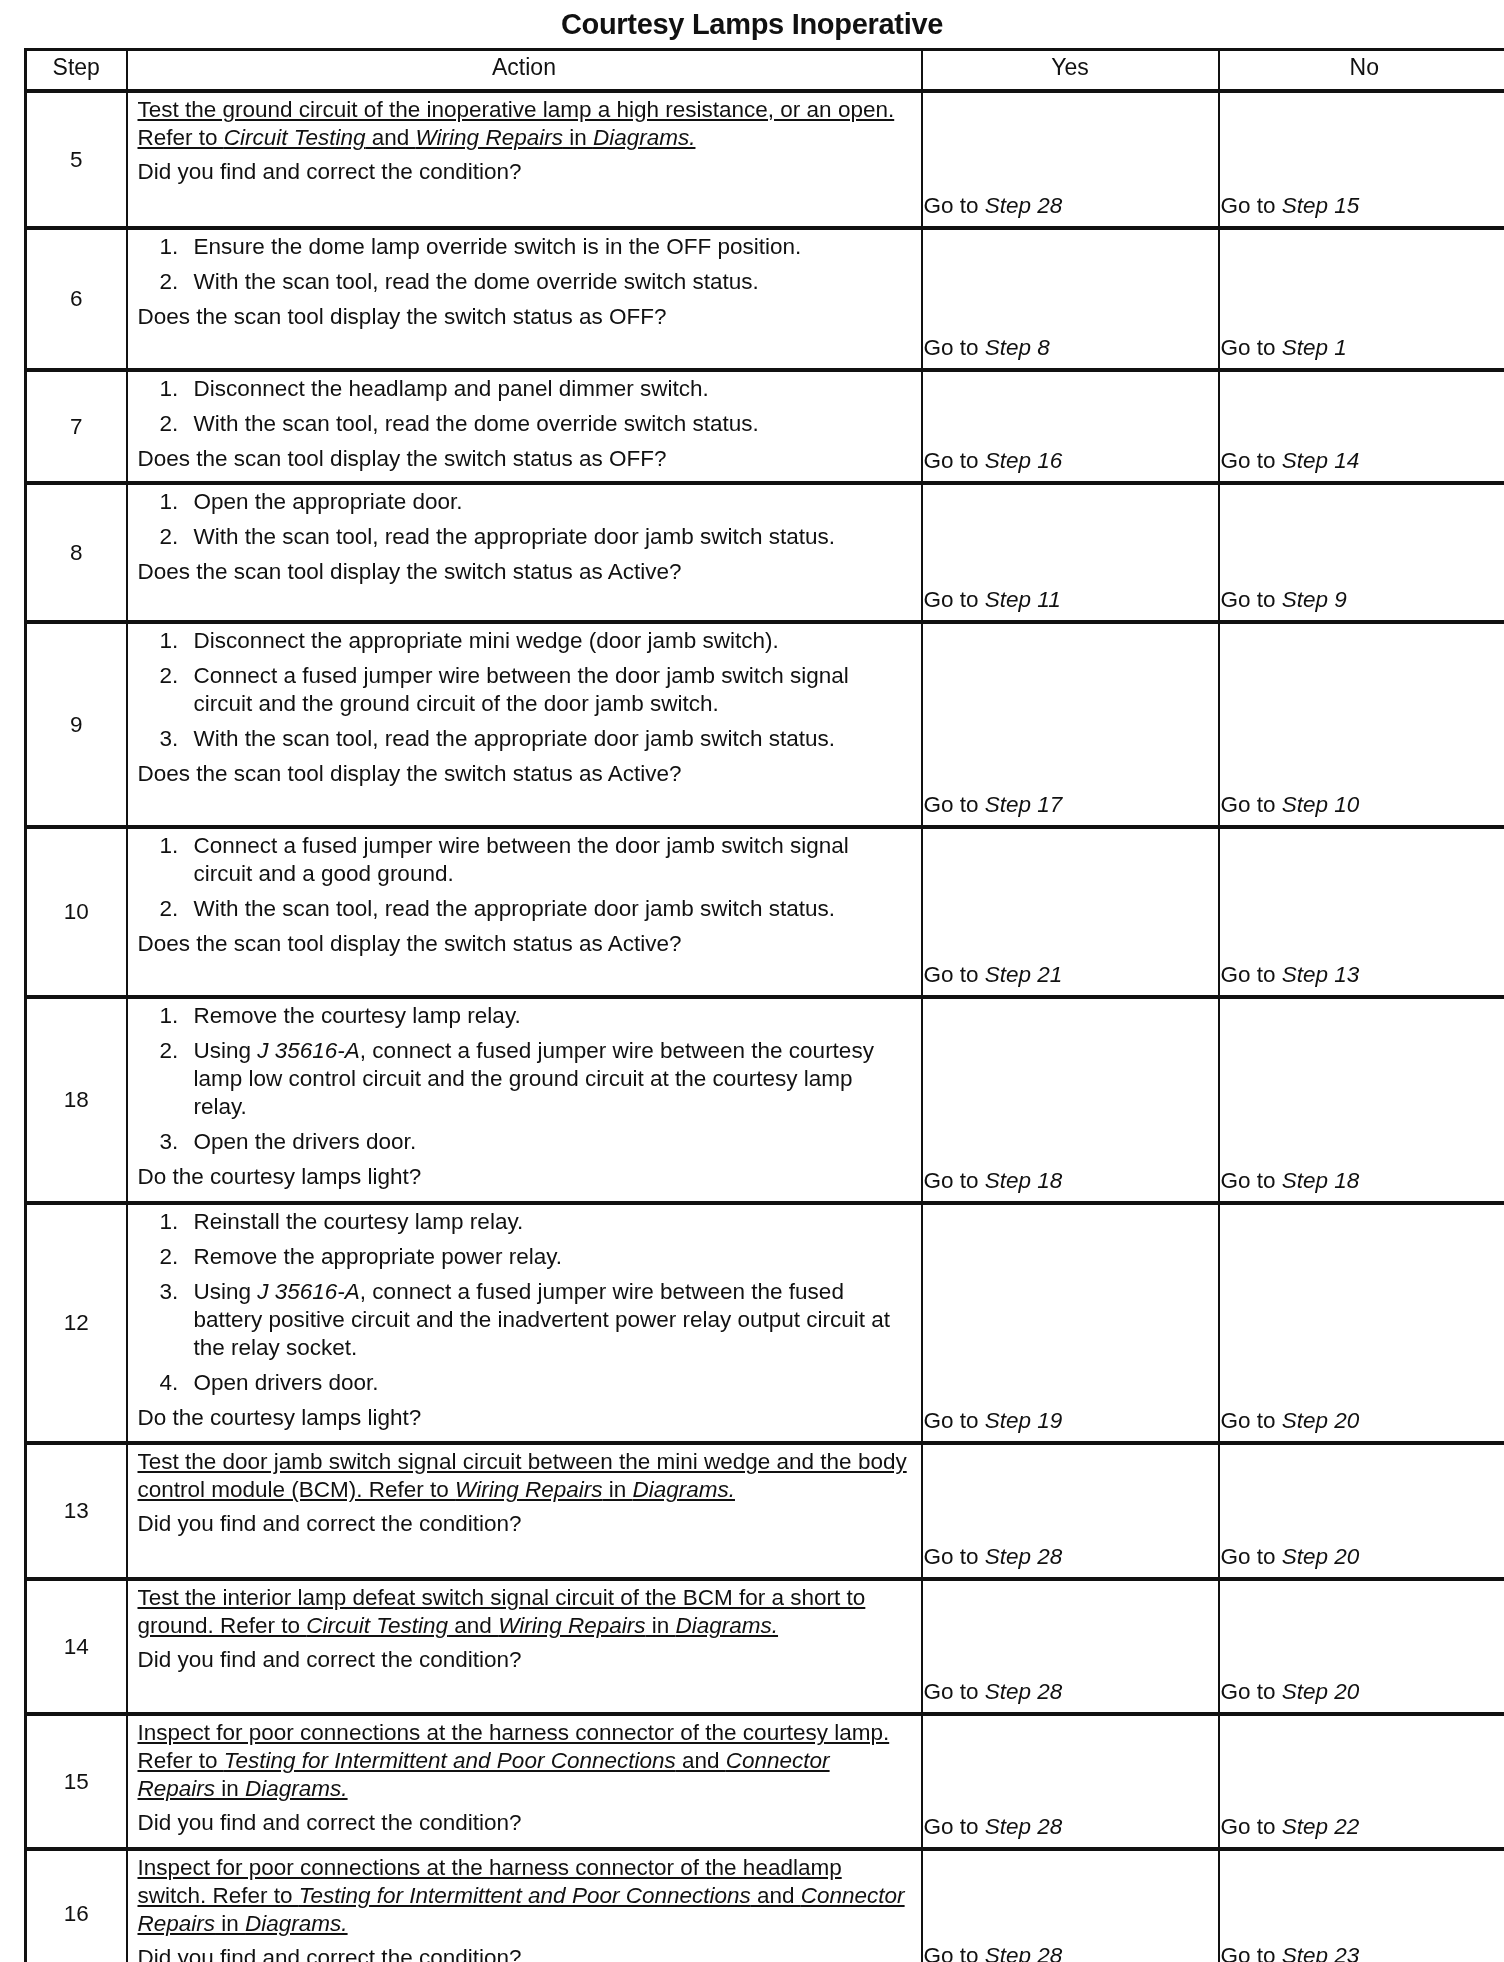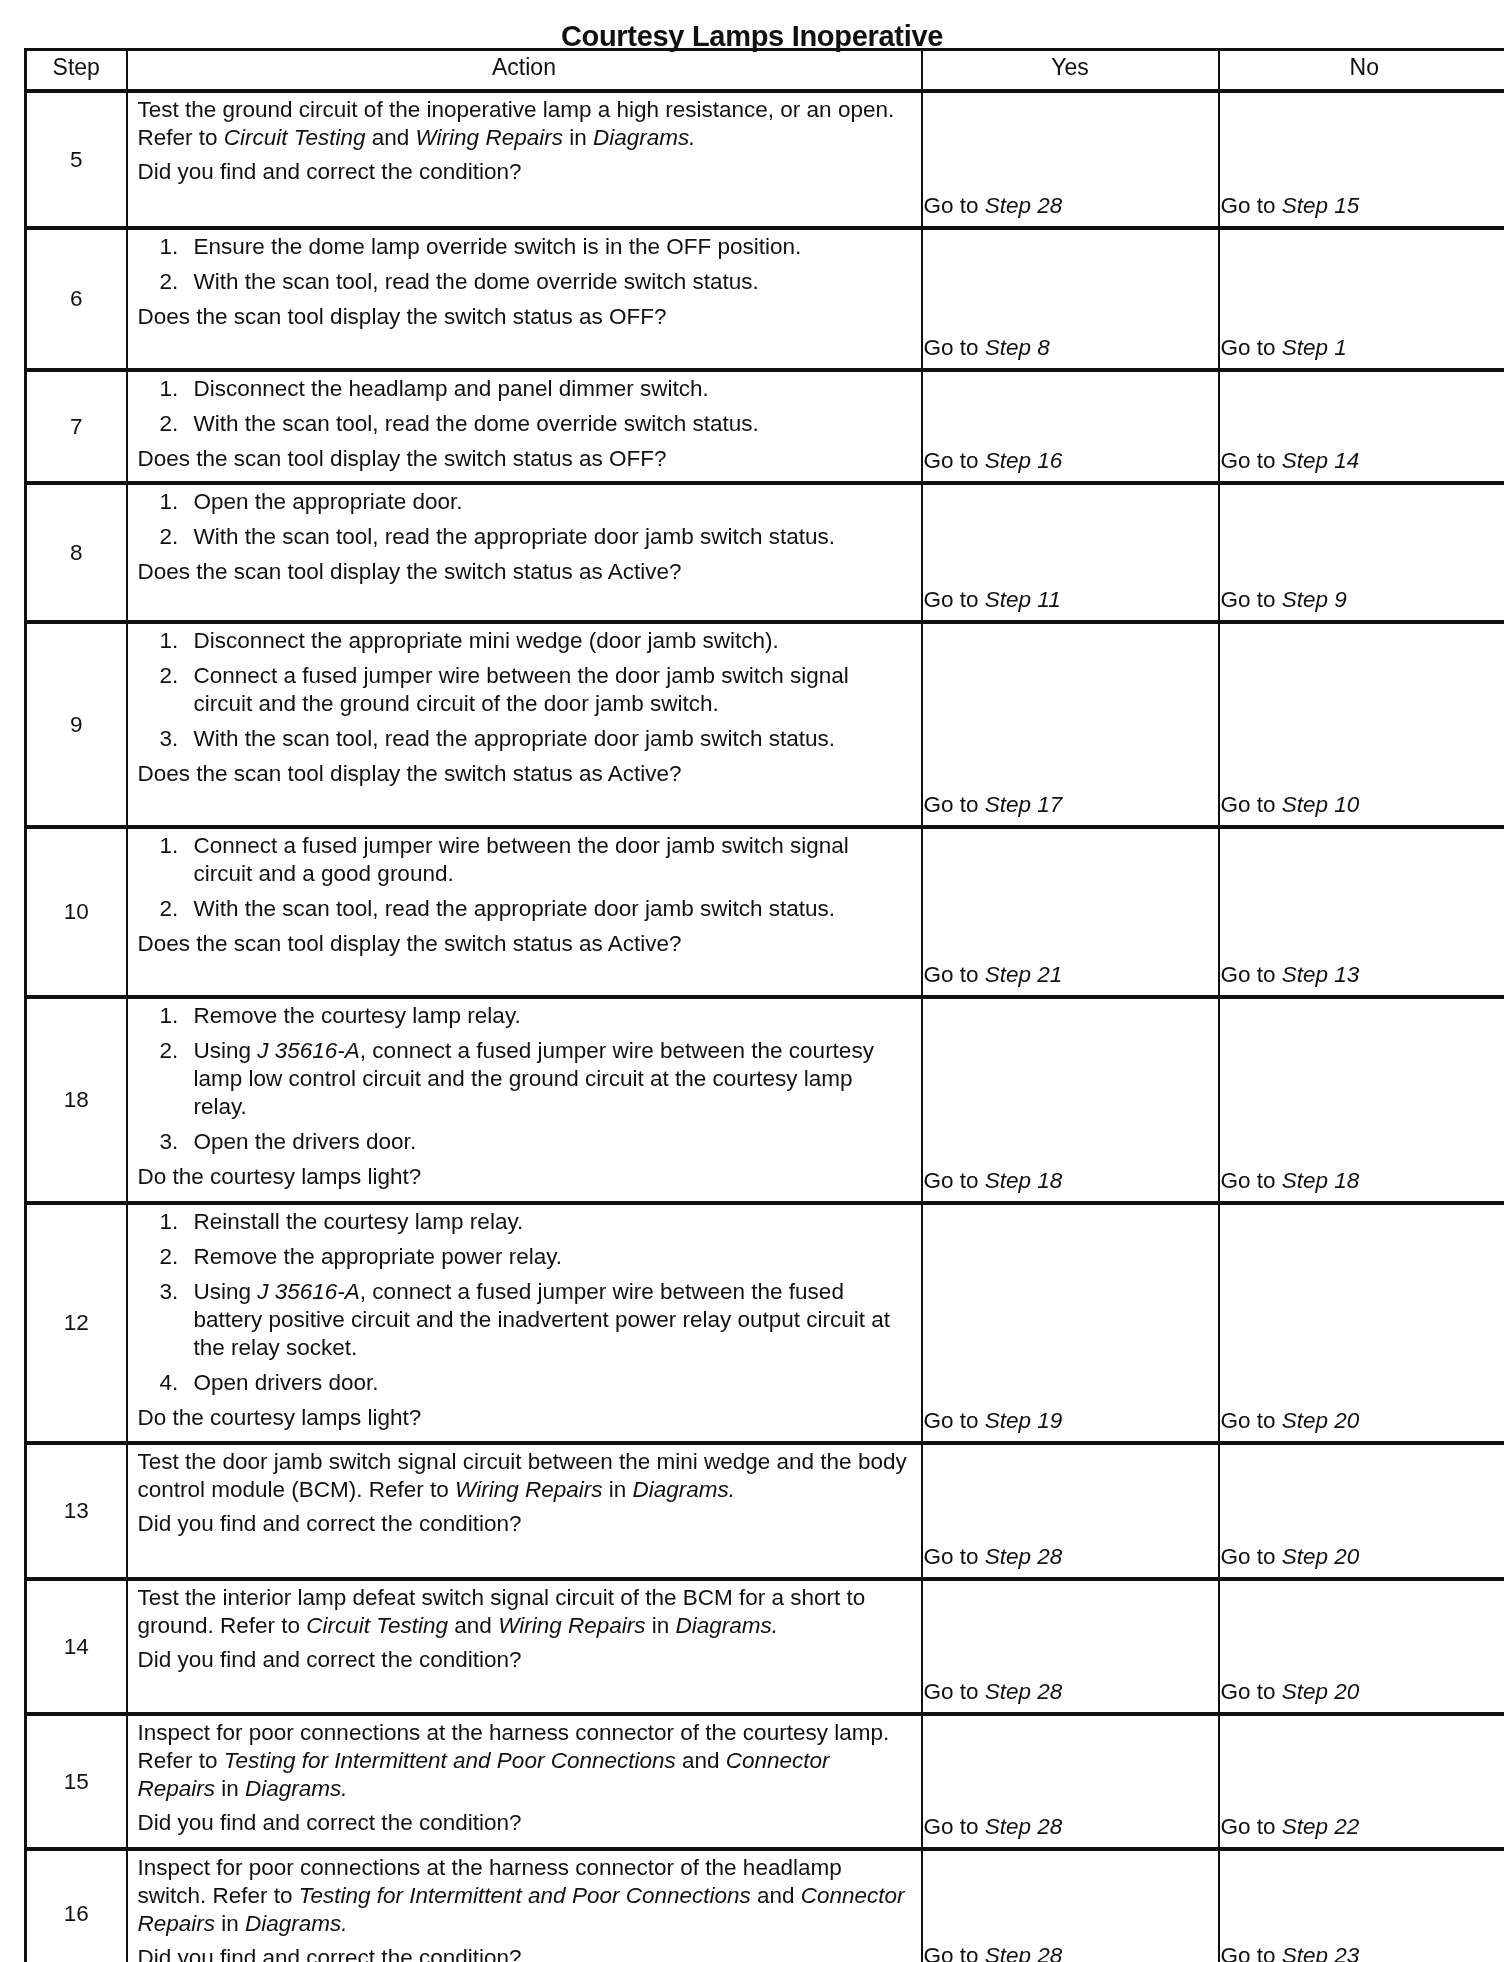--- a/index.html
+++ b/index.html
@@ -1,34 +1,34 @@
 <!DOCTYPE html>
 <html><head>
 <meta charset="utf-8">
 <style>
   html, body { margin: 0; padding: 0; background: #ffffff; }
   body { width: 1504px; height: 1962px; position: relative; overflow: hidden;
          font-family: "Liberation Sans", sans-serif; color: #111; }
-  .title { position: absolute; left: 0; width: 1504px; top: 20px; text-align: center;
+  .title { position: absolute; left: 0; width: 1504px; top: 8px; text-align: center;
            font-weight: bold; font-size: 29px; letter-spacing: -0.3px; }
   table { position: absolute; left: 24px; top: 48px; width: 1485px;
           border-collapse: collapse; table-layout: fixed; }
   col.c-step { width: 101px; }
   col.c-action { width: 795px; }
   col.c-yes { width: 297px; }
   col.c-no { width: 292px; }
   th, td { border: 2px solid #111; vertical-align: top; font-size: 22.5px; line-height: 28px; }
   table { border: 3px solid #111; }
   th { font-weight: normal; text-align: center; height: 34px; padding: 2px 0; font-size: 23px; }
   thead tr { border-bottom: 4px solid #111; }
   tbody tr { border-bottom: 4px solid #111; }
   td.step { text-align: center; vertical-align: middle; }
   td.action { padding: 3px 10px 4px 10px; }
   td.yes, td.no { text-align: left; vertical-align: bottom; padding-bottom: 6px; }
-  .para { margin: 0 0 6px 0; }
+  .para { margin: 0 0 6px 0; text-decoration: underline; }
   ol { margin: 0 0 6px 0; padding: 0 0 0 0; list-style: none; }
   ol li { position: relative; padding-left: 56px; margin-bottom: 7px; }
   ol li .num { position: absolute; left: 22px; top: 0; }
   .question { margin: 0; }
   i { font-style: italic; }
   .row5 td { height: 126px; } .row6 td { height: 131px; } .row7 td { height: 102px; }
   .row8 td { height: 128px; } .row9 td { height: 194px; } .row10 td { height: 159px; }
   .row11 td { height: 195px; } .row12 td { height: 229px; } .row13 td { height: 125px; }
   .row14 td { height: 124px; } .row15 td { height: 124px; } .row16 td { height: 118px; }
 </style>

